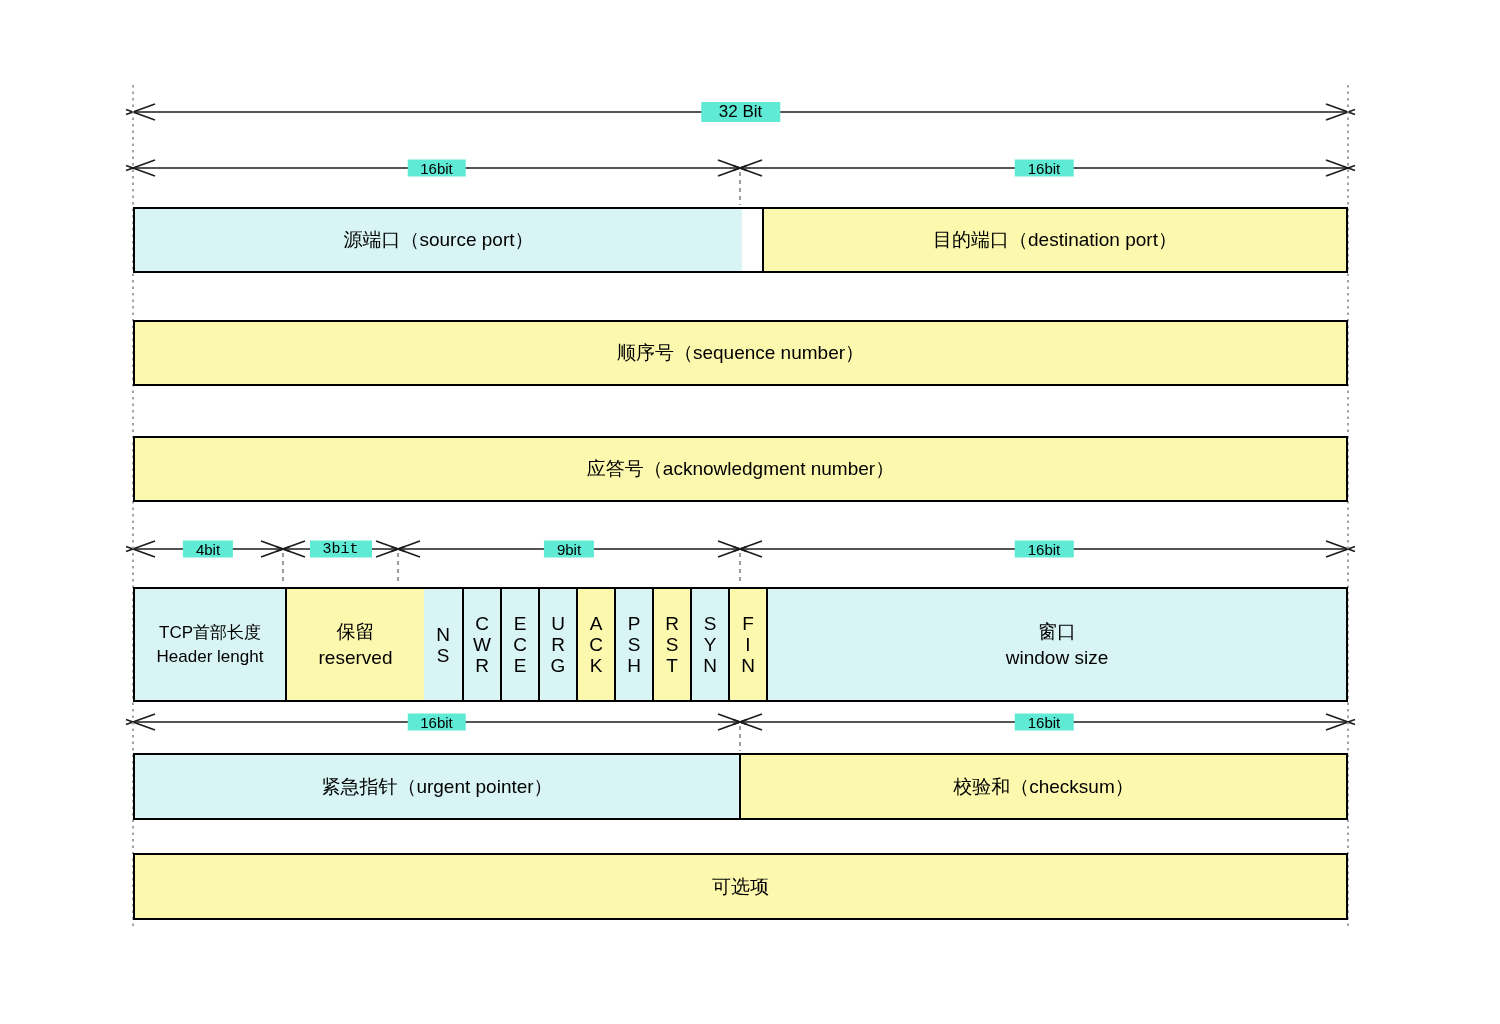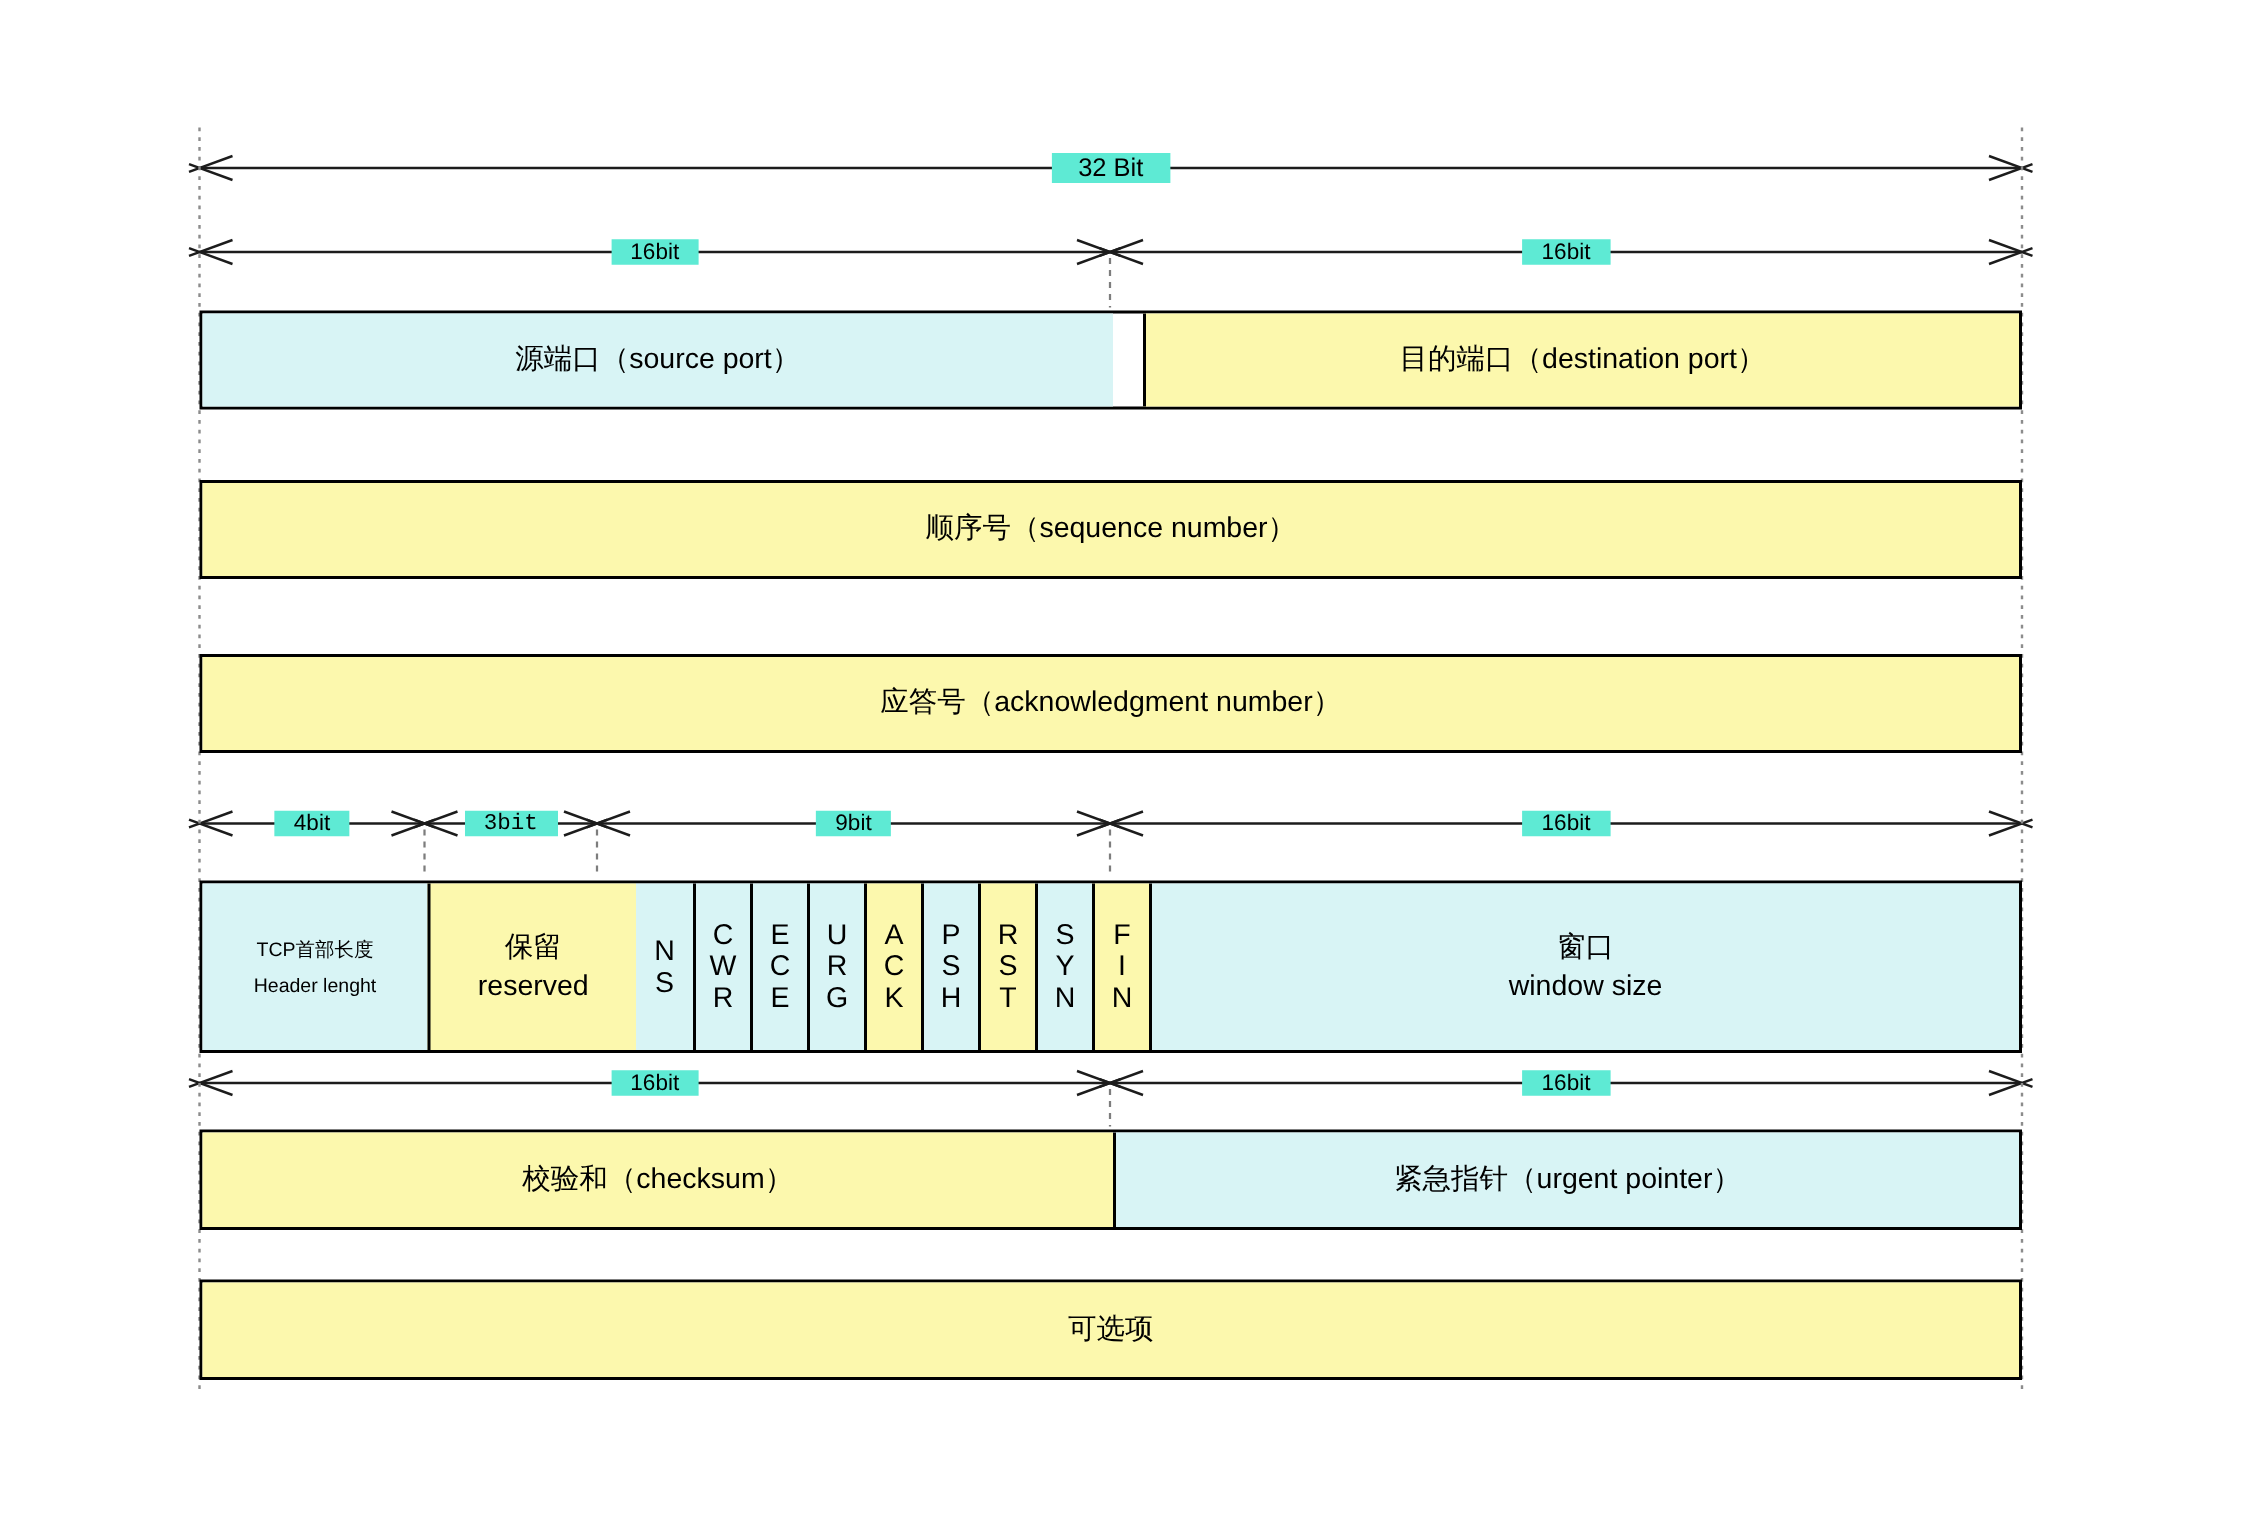--- a/index.html
+++ b/index.html
@@ -25,21 +25,21 @@
     border:2px solid #000;box-sizing:border-box;
   }
   .cell{
     display:flex;flex-direction:column;align-items:center;justify-content:center;
     box-sizing:border-box;border-left:2px solid #000;text-align:center;min-width:0;
   }
   .cell:first-child{border-left:none;}
   .cyan{background:var(--cyan,#d8f4f5);}
   .yellow{background:var(--yellow,#fcf8ad);}
   .t{font-size:19px;line-height:26px;}
-  .t-small{font-size:13px;line-height:24px;}
+  .t-small{font-size:17px;line-height:24px;}
   .flag{width:38px;flex:none;font-size:19px;line-height:21px;}
   .flag span{display:block;}
 </style>
 </head>
 <body>
 
 <div id="canvas">
 
   <svg id="arrows" viewBox="0 0 1500 1024" xmlns="http://www.w3.org/2000/svg">
       <line x1="133" y1="112" x2="1348" y2="112" class="arrowline"></line>
@@ -174,26 +174,26 @@
           <span>I</span>
           <span>N</span>
         </div></div>
     <div class="cell cyan" style="flex:1;">
       <div class="t">窗口</div>
       <div class="t">window size</div>
     </div>
   </div>
 
   <div class="row" style="top:753px;height:67px;">
+    <div class="cell cyan" style="flex:1;">
+      <div class="t">紧急指针（urgent pointer）</div>
+    </div>
     <div class="cell yellow" style="width:607px;">
       <div class="t">校验和（checksum）</div>
     </div>
-    <div class="cell cyan" style="flex:1;">
-      <div class="t">紧急指针（urgent pointer）</div>
-    </div>
   </div>
 
   <div class="row" style="top:853px;height:67px;">
     <div class="cell yellow" style="flex:1;">
       <div class="t">可选项</div>
     </div>
   </div>
 
 </div>
 

